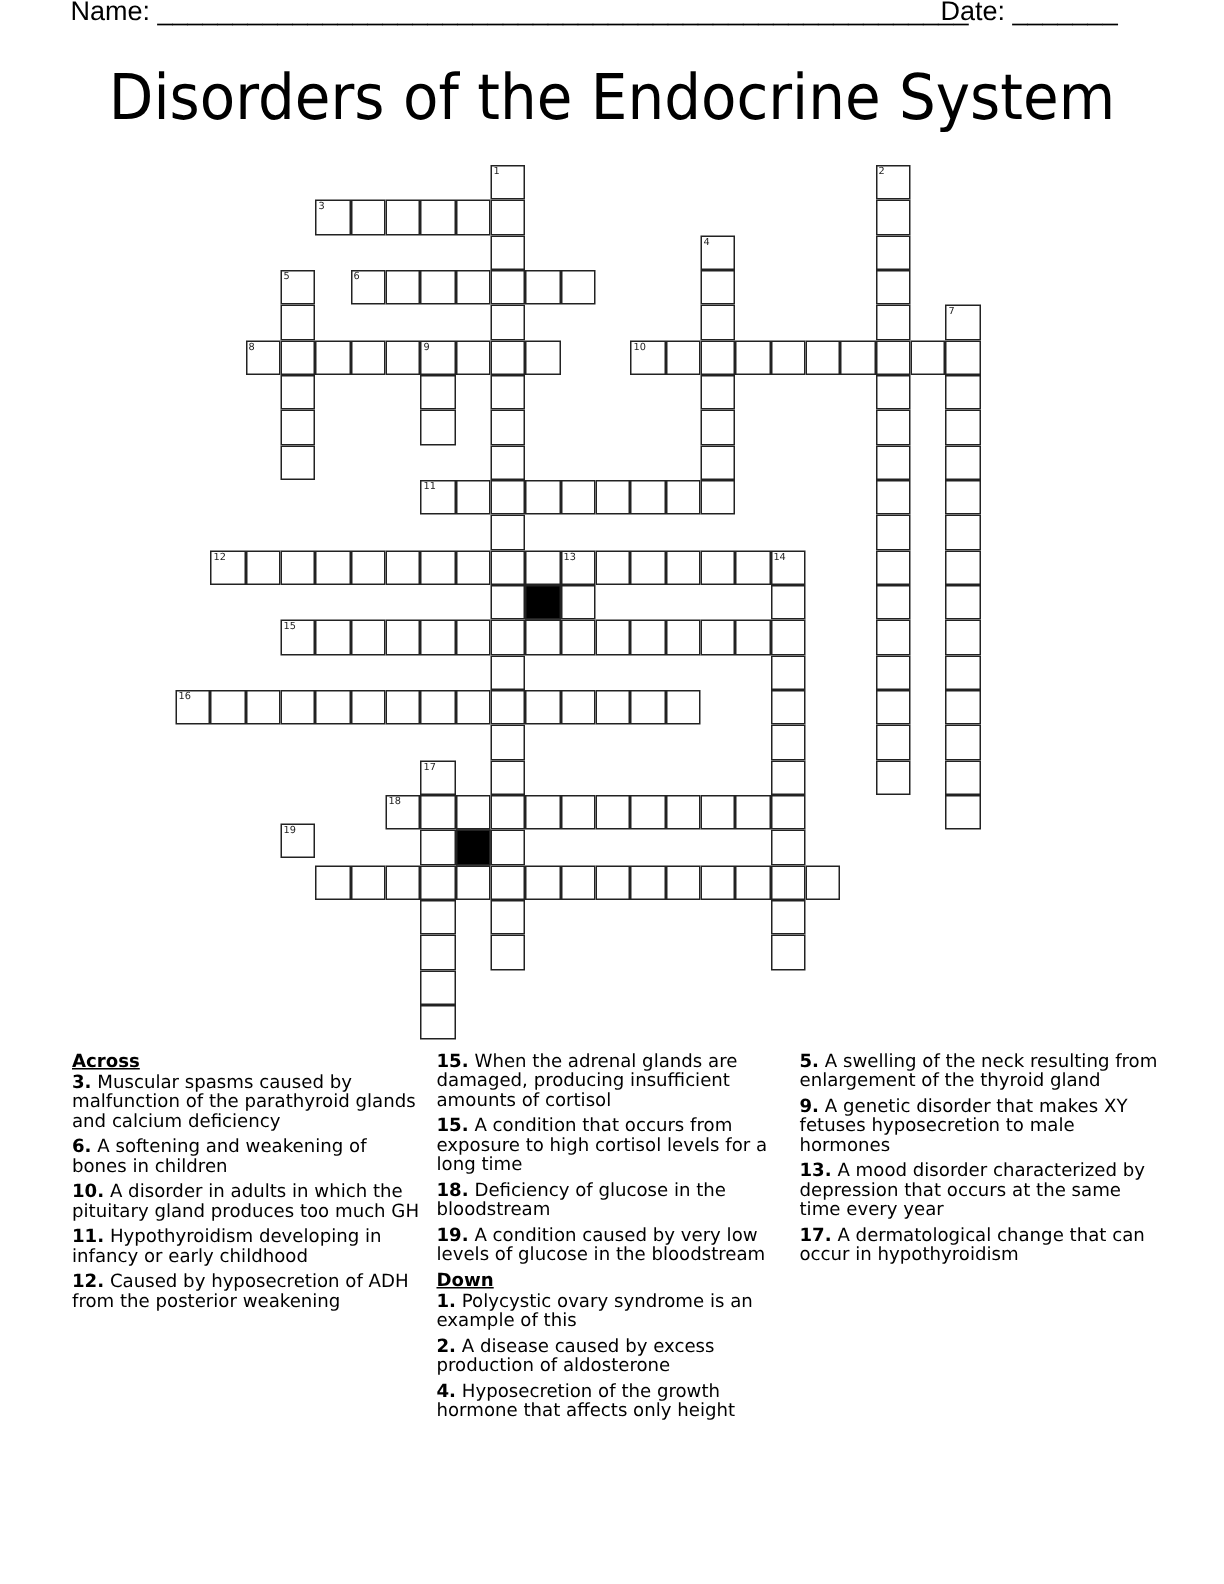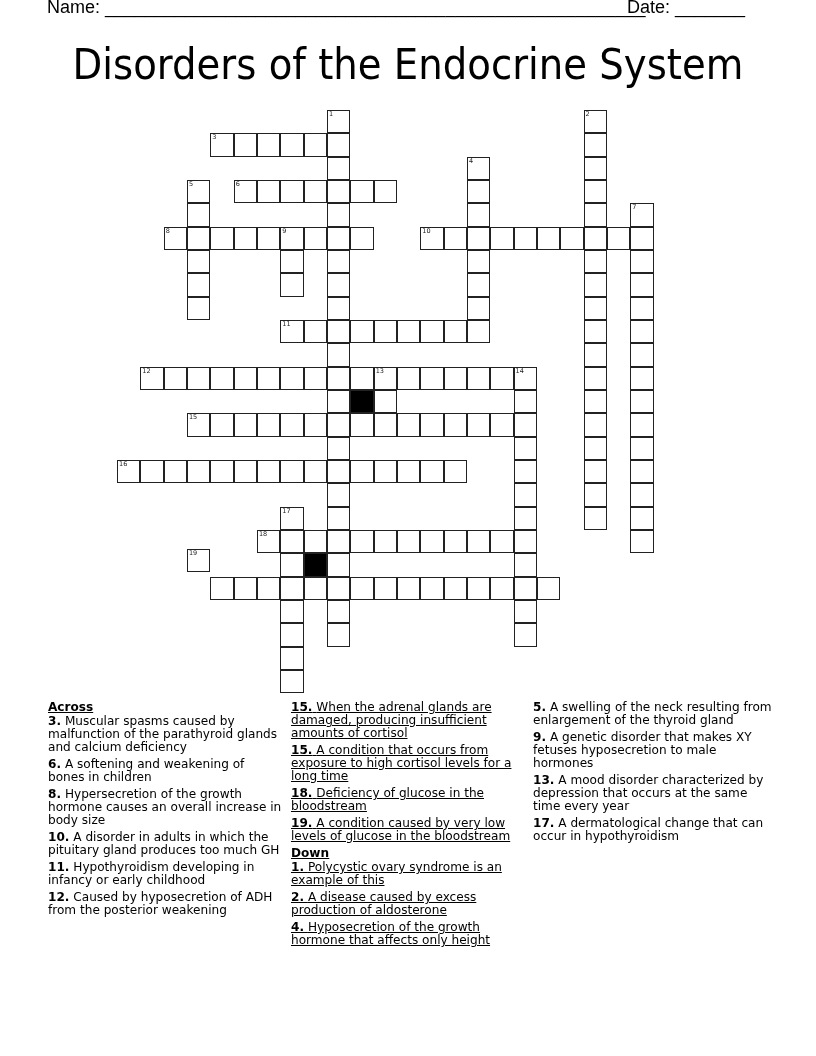--- a/index.html
+++ b/index.html
@@ -9,21 +9,21 @@
   .hdr-date { left: 627px; }
   .title { position: absolute; top: 40px; left: 0; width: 816px; text-align: center;
            font-family: "DejaVu Sans", sans-serif; font-size: 42px; letter-spacing: 0px; transform: scaleX(0.92); transform-origin: center; }
   #grid { position: absolute; left: 0; top: 0; width: 816px; height: 700px; }
   .cell { position: absolute; width: 23.33px; height: 23.33px; box-sizing: border-box;
           border: 1.3px solid #222; background: #fff; }
   .cell.black { background: #000; }
   .num { position: absolute; left: 1px; top: 0px; font-family: "DejaVu Sans", sans-serif; font-size: 6.5px; line-height: 7px; color: #222; }
   .clues { position: absolute; top: 701px; font-family: "DejaVu Sans", sans-serif; font-size: 12.1px; line-height: 13px; }
   .col1 { left: 48px; width: 235px; }
-  .col2 { left: 291px; width: 232px; text-decoration: underline; }
+  .col2 { left: 291px; width: 232px; }
   .col3 { left: 533px; width: 240px; }
   .sec { font-weight: bold; text-decoration: underline; margin-bottom: 1px; }
   .clue { margin-bottom: 4px; }
   .clue b { font-weight: bold; }
 </style>
 </head>
 <body>
 
 <div class="hdr hdr-name">Name: ______________________________________________________</div>
 <div class="hdr hdr-date">Date: _______</div>
@@ -259,21 +259,20 @@
     <div class="cell" style="left: 280.31px; top: 646.59px;"></div>
     <div class="cell" style="left: 280.31px; top: 669.92px;"></div>
     <div class="cell black" style="left: 350.3px; top: 389.96px;"></div>
     <div class="cell black" style="left: 303.64px; top: 553.27px;"></div>
   </div>
 
 <div class="clues col1">
   <div class="sec">Across</div>
   <div class="clue"><b>3.</b> <span>Muscular spasms caused by malfunction of the parathyroid glands and calcium deficiency</span></div>
   <div class="clue"><b>6.</b> <span>A softening and weakening of bones in children</span></div>
-  <div class="clue"><b>8.</b> <span>Hypersecretion of the growth hormone causes an overall increase in body size</span></div>
   <div class="clue"><b>10.</b> <span>A disorder in adults in which the pituitary gland produces too much GH</span></div>
   <div class="clue"><b>11.</b> <span>Hypothyroidism developing in infancy or early childhood</span></div>
   <div class="clue"><b>12.</b> <span>Caused by hyposecretion of ADH from the posterior weakening</span></div>
 </div>
 
 <div class="clues col2">
   <div class="clue"><b>15.</b> <span>When the adrenal glands are damaged, producing insufficient amounts of cortisol</span></div>
   <div class="clue"><b>15.</b> <span>A condition that occurs from exposure to high cortisol levels for a long time</span></div>
   <div class="clue"><b>18.</b> <span>Deficiency of glucose in the bloodstream</span></div>
   <div class="clue"><b>19.</b> <span>A condition caused by very low levels of glucose in the bloodstream</span></div>

